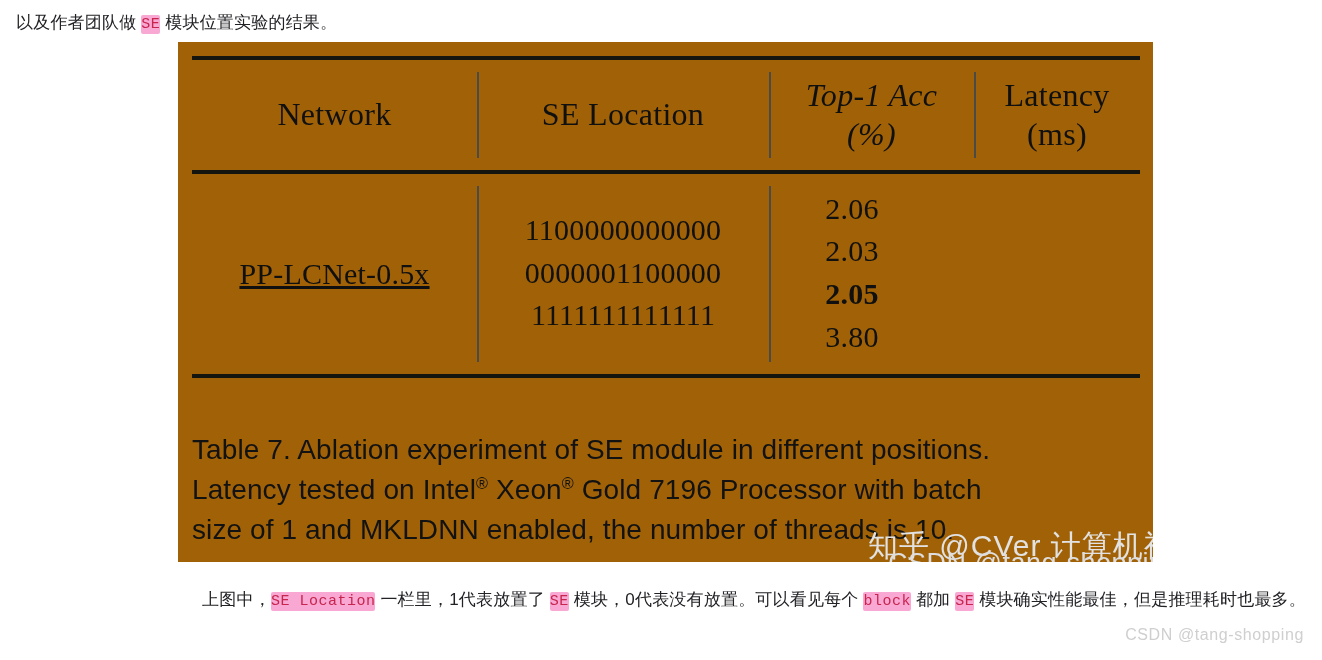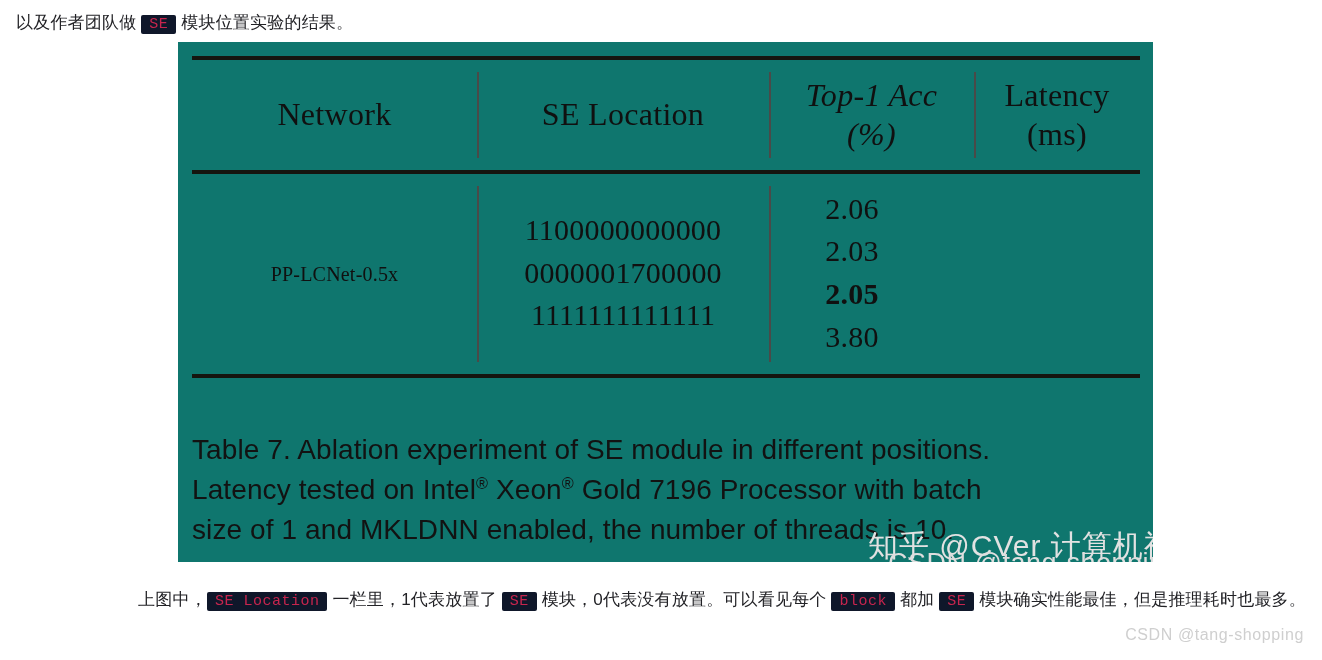--- a/index.html
+++ b/index.html
@@ -32,34 +32,34 @@
     position: absolute;
     left: 16px;
     top: 585px;
     width: 1290px;
     text-align: right;
   }
   code.inline {
     font-family: "Liberation Mono", "DejaVu Sans Mono", monospace;
     font-size: 15px;
     color: #c7254e;
-    background: #0f172a;
-    padding: 1px 8px;
+    background: #f9a8d4;
+    padding: 1px 0;
     border-radius: 2px;
     letter-spacing: 0.5px;
   }
 
   
   .figure {
     position: absolute;
     left: 178px;
     top: 42px;
     width: 975px;
     height: 520px;
-    background: #0f766e;
+    background: #a16207;
     overflow: hidden;
   }
 
   .tbl {
     position: absolute;
     left: 14px;
     top: 14px;
     width: 948px;
   }
 
@@ -124,23 +124,24 @@
   }
   .cell-stack .line {
     font-size: 30px;
     line-height: 1.42;
     letter-spacing: 0.2px;
     white-space: nowrap;
   }
   .cell-stack .line.bold { font-weight: bold; }
 
   .net-name {
-    font-size: 20px;
+    font-size: 30px;
     letter-spacing: 0.2px;
     white-space: nowrap;
+    text-decoration: underline;
   }
 
   
   .caption {
     position: absolute;
     left: 14px;
     top: 388px;
     width: 950px;
     font-family: Liberation Sans, sans-serif;
     font-size: 28px;
@@ -226,21 +227,21 @@
     <div class="rule rule-mid"></div>
 
     <div class="tbody">
       <div class="col col-network">
         <span class="net-name">PP-LCNet-0.5x</span>
       </div>
 
       <div class="col col-location vsep">
         <div class="cell-stack">
           <span class="line">1100000000000</span>
-          <span class="line">0000001700000</span>
+          <span class="line">0000001100000</span>
           <span class="line">1111111111111</span>
         </div>
       </div>
 
 
       <div class="col col-latency vsep">
         <div class="cell-stack">
           <span class="line">2.06</span>
           <span class="line">2.03</span>
           <span class="line bold">2.05</span>

